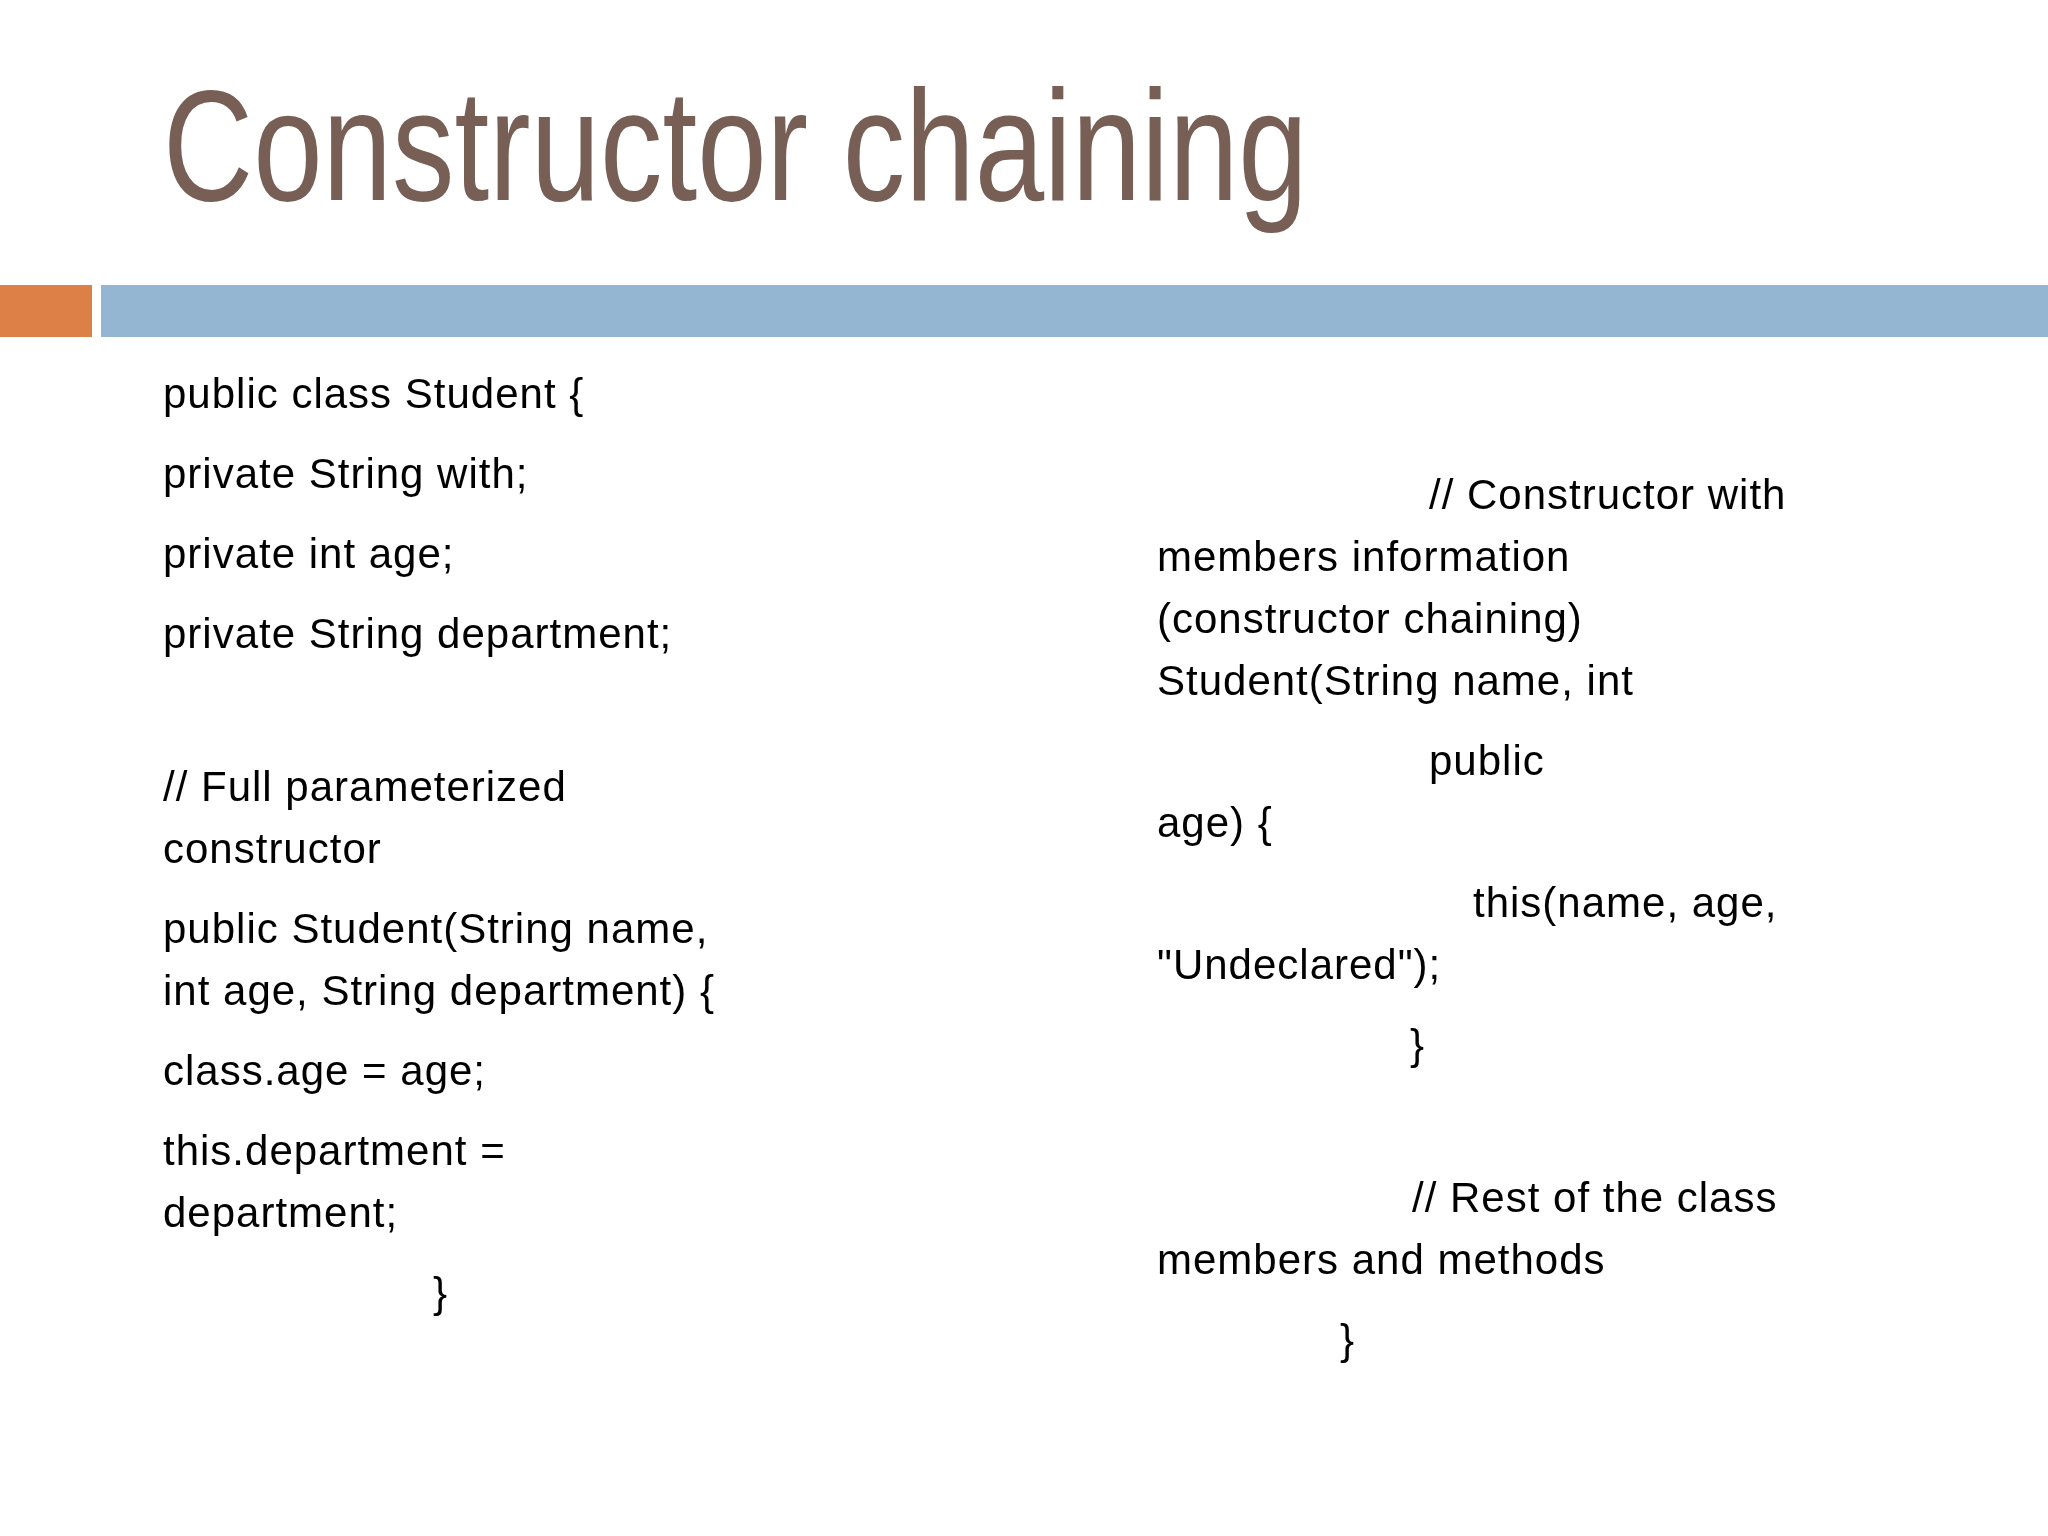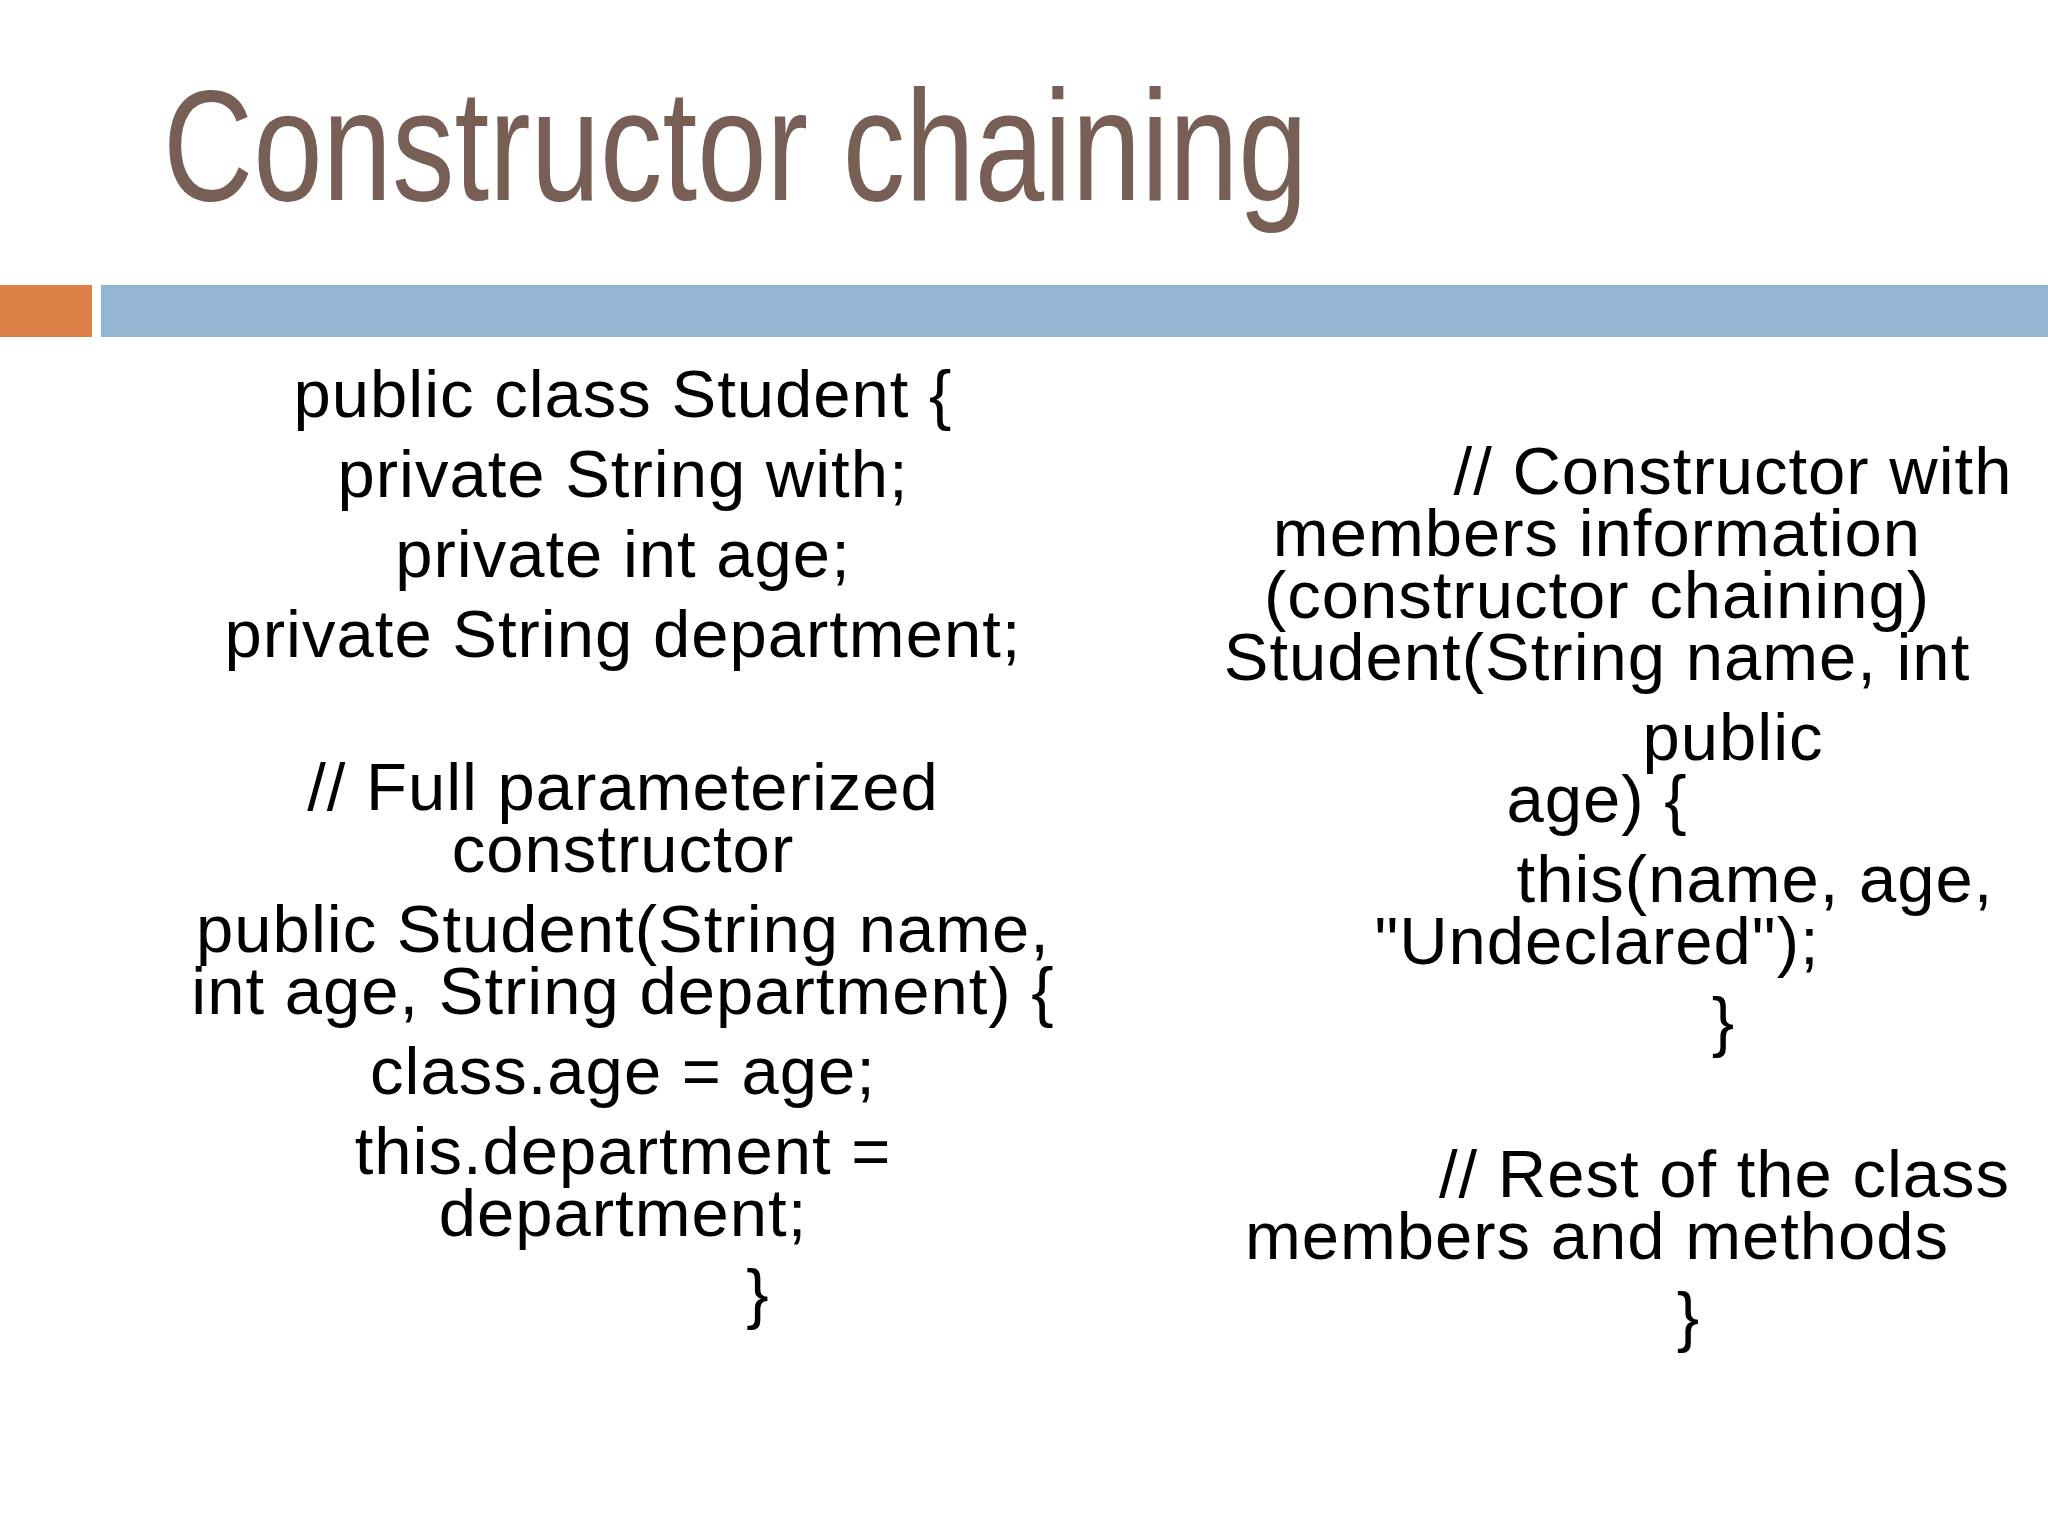--- a/index.html
+++ b/index.html
@@ -35,27 +35,26 @@
   .bar-blue {
     position: absolute;
     left: 101px;
     top: 285px;
     width: 1947px;
     height: 52px;
     background: var(--c-blue, #94B6D2);
   }
   .col {
     position: absolute;
-    font-size: 67px;
+    font-size: 42px;
     letter-spacing: 1px;
     color: var(--c-text, #000000);
-    text-align: center;
   }
   .col-left  { left: 163px;  top: 363px; width: 920px; }
-  .col-right { left: 1157px; top: 440px; width: 880px; }
+  .col-right { left: 1157px; top: 464px; width: 880px; }
   .line { line-height: 62px; white-space: pre; }
   .gap-first { margin-top: 0; }
   .gap-line  { margin-top: 0; }
   .gap-para  { margin-top: 18px; }
   .gap-blank { margin-top: 91px; }
 </style>
 </head>
 <body>
 
 <div class="slide">

